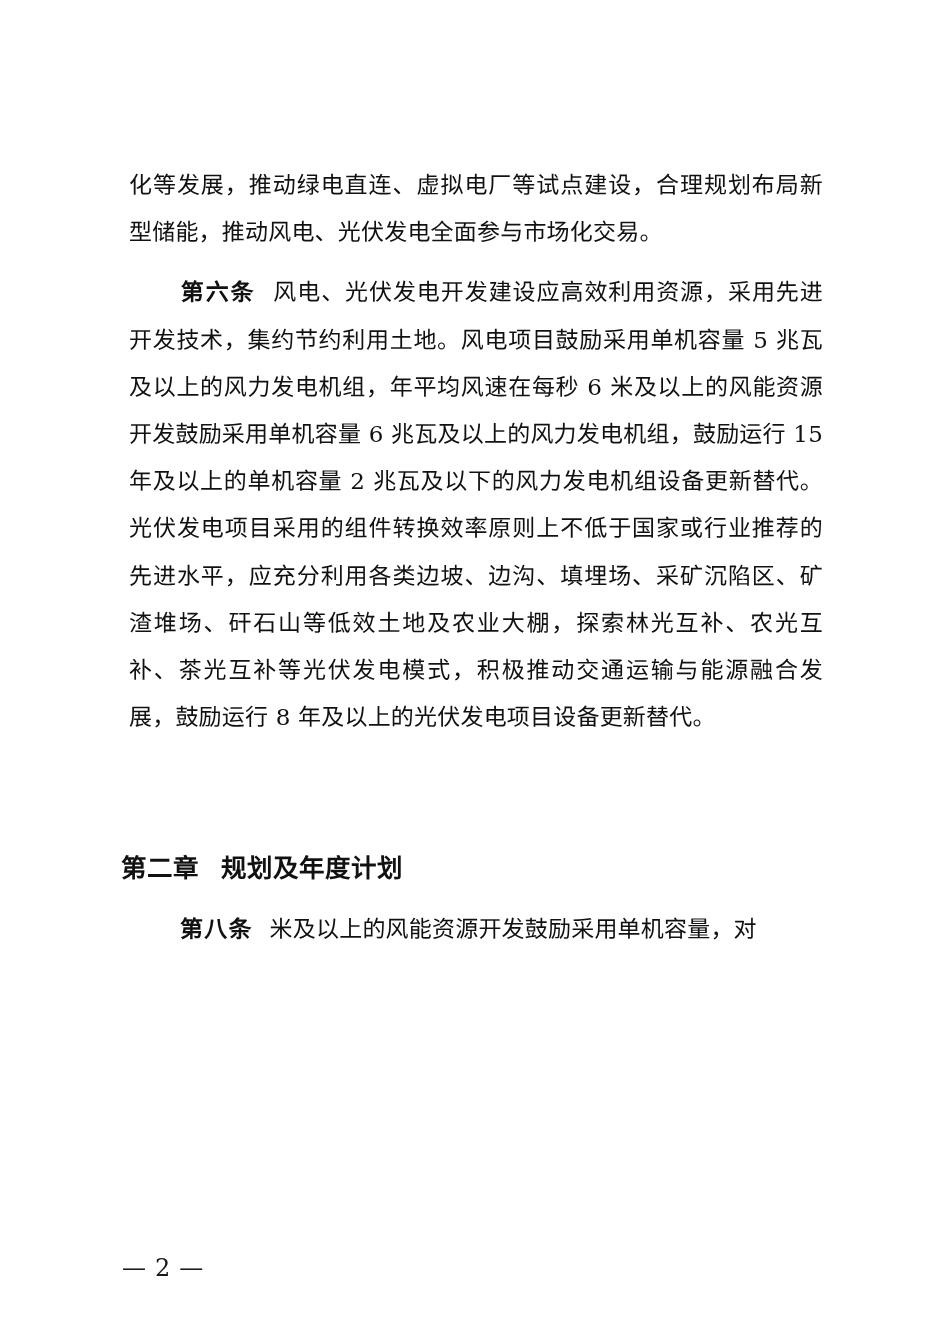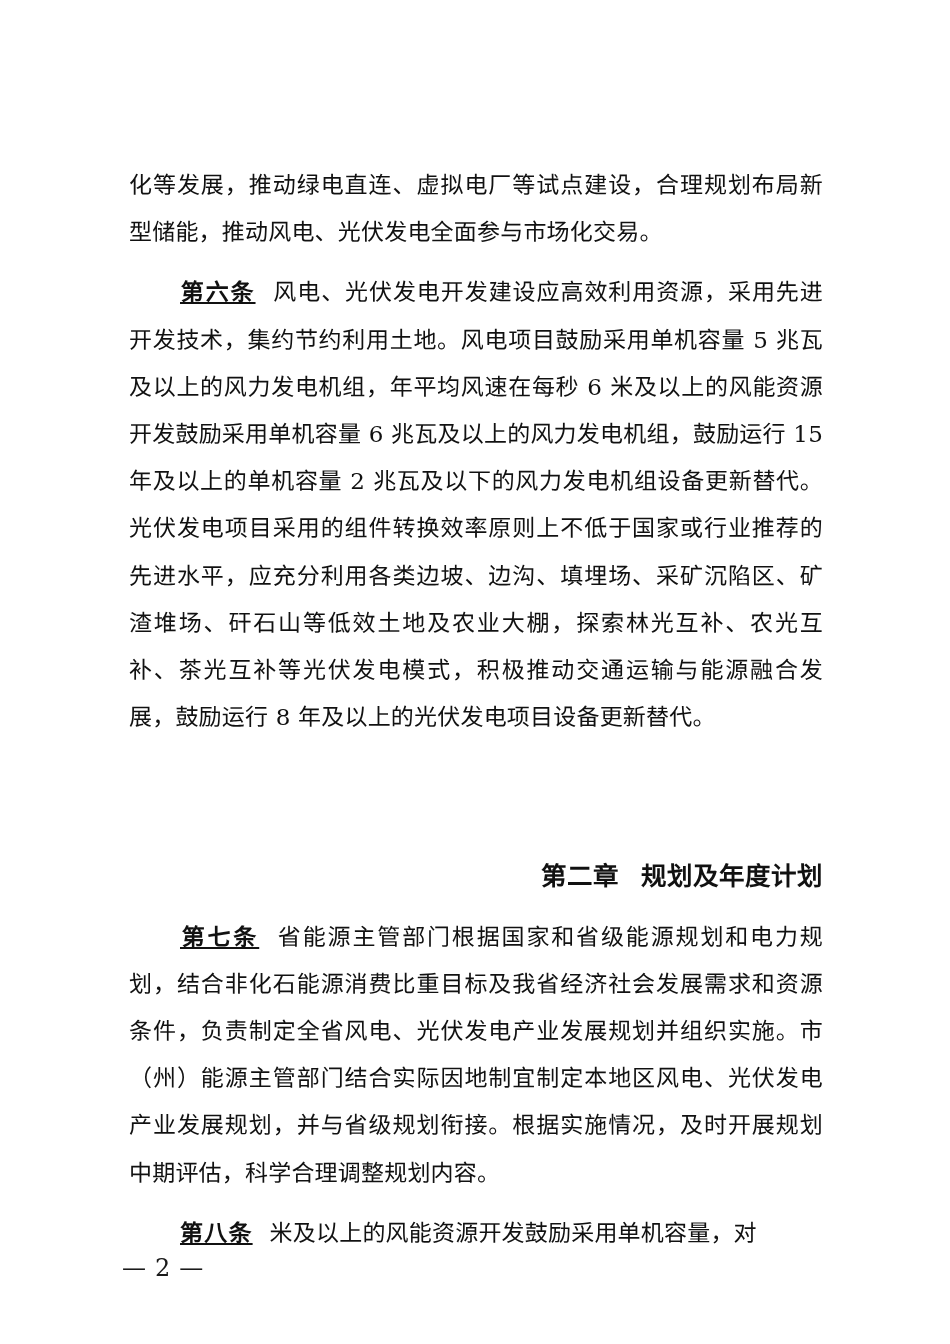--- a/index.html
+++ b/index.html
@@ -40,43 +40,42 @@
     text-justify: inter-ideograph;
     text-align-last: left;
     margin: 12px;
     letter-spacing: 0.2px;
     color: #111111;
   }
 
   .art-label {
     font-weight: bold;
     letter-spacing: 1.2px;
-    text-decoration: underline;
   }
 
   .art-gap {
     display: inline-block;
     width: 17px;
   }
 
   .lead-indent {
     display: inline-block;
     width: 51px;
   }
 
   
   .chapter-heading {
     font-family: "DejaVu Sans", "Liberation Sans", sans-serif;
     font-size: 25.5px;
     font-weight: bold;
-    text-align: right;
+    text-align: left;
     line-height: 47.2px;
     letter-spacing: 0.5px;
     color: #111111;
-    margin: 12px;
+    margin: 4px;
   }
   .chapter-heading .ch-gap {
     display: inline-block;
     width: 22px;
   }
 
   .spacer-before-chapter {
     height: 88px;
   }
 
@@ -114,23 +113,20 @@
     <p class="para">
       <span class="lead-indent"></span><span class="art-label">第六条</span><span class="art-gap"></span><span>风电、光伏发电开发建设应高效利用资源，采用先进开发技术，集约节约利用土地。风电项目鼓励采用单机容量 5 兆瓦及以上的风力发电机组，年平均风速在每秒 6 米及以上的风能资源开发鼓励采用单机容量 6 兆瓦及以上的风力发电机组，鼓励运行 15 年及以上的单机容量 2 兆瓦及以下的风力发电机组设备更新替代。光伏发电项目采用的组件转换效率原则上不低于国家或行业推荐的先进水平，应充分利用各类边坡、边沟、填埋场、采矿沉陷区、矿渣堆场、矸石山等低效土地及农业大棚，探索林光互补、农光互补、茶光互补等光伏发电模式，积极推动交通运输与能源融合发展，鼓励运行 8 年及以上的光伏发电项目设备更新替代。</span>
     </p>
 
     <div class="spacer-before-chapter"></div>
 
     <p class="chapter-heading">
       <span>第二章</span><span class="ch-gap"></span><span>规划及年度计划</span>
     </p>
 
-    <p class="para">
-      <span class="lead-indent"></span><span class="art-label">第七条</span><span class="art-gap"></span><span>省能源主管部门根据国家和省级能源规划和电力规划，结合非化石能源消费比重目标及我省经济社会发展需求和资源条件，负责制定全省风电、光伏发电产业发展规划并组织实施。市（州）能源主管部门结合实际因地制宜制定本地区风电、光伏发电产业发展规划，并与省级规划衔接。根据实施情况，及时开展规划中期评估，科学合理调整规划内容。</span>
-    </p>
 
     <p class="para">
       <span class="lead-indent"></span><span class="art-label">第八条</span><span class="art-gap"></span><span>米及以上的风能资源开发鼓励采用单机容量，对</span>
     </p>
 
   </div>
 
   <div class="footer">
     <span class="dash">—</span><span class="pgnum">2</span><span class="dash">—</span>
   </div>

